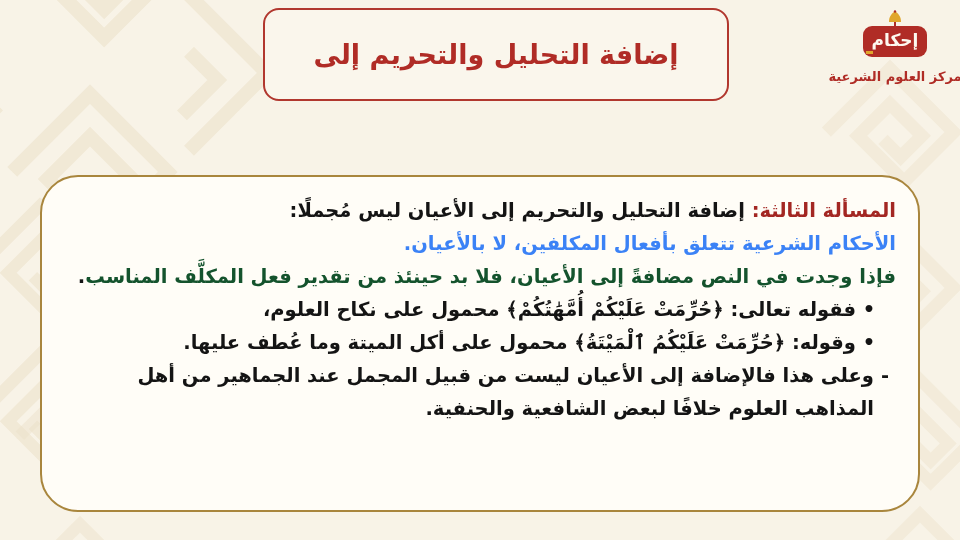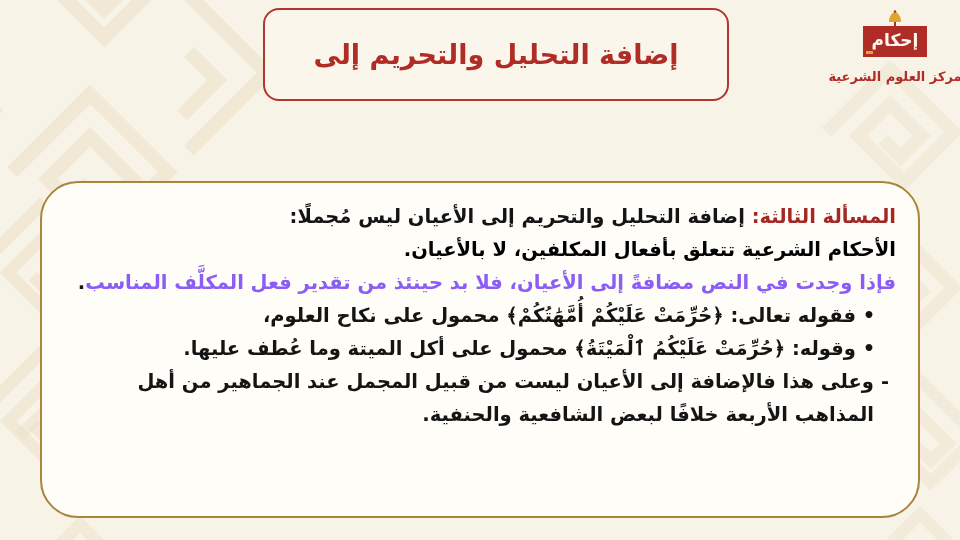--- a/index.html
+++ b/index.html
@@ -52,57 +52,57 @@
     z-index: 2;
   }
   .logo .dome { height: 16px; }
   .logo .badge {
     background: #b02c26;
     color: #fdf9ef;
     font-weight: bold;
     font-size: 17px;
     line-height: 1;
     padding: 6px 9px 8px 9px;
-    border-radius: 0;
+    border-radius: 9px;
     position: relative;
   }
   .logo .badge::after {
     content: "";
     position: absolute; left: 3px; bottom: 3px;
     width: 7px; height: 3px; background: #e0a62c;
   }
   .logo .sub {
     margin-top: 12px;
     color: #b02c26;
     font-weight: bold;
     font-size: 13px;
     white-space: nowrap;
   }
 
   
   .content-box {
     position: absolute;
-    left: 40px; top: 181px;
+    left: 40px; top: 175px;
     width: 880px; height: 337px;
     background: #fffdf7;
     border: 2.5px solid #a9863d;
     border-radius: 38px;
     padding: 17px 22px 14px 30px;
     z-index: 2;
     direction: rtl;
     text-align: right;
   }
   .content-box p, .content-box .b-row {
     font-weight: bold;
     font-size: 19.5px;
     line-height: 33px;
   }
   .c-red    { color: #a32723; }
-  .c-red2   { color: #000000; }
-  .c-gold   { color: #8b5cf6; }
+  .c-red2   { color: #3b82f6; }
+  .c-gold   { color: #14532d; }
   .c-dark   { color: #141414; }
   .dot-dark { color: #141414; }
 
   .b-row { display: flex; direction: rtl; }
   .b-row .marker {
     flex: 0 0 auto;
     color: #141414;
     width: 26px;
     text-align: center;
   }
@@ -173,17 +173,17 @@
     <div class="b-row bullet-indent">
       <span class="marker">•</span>
       <span class="b-text c-dark">فقوله تعالى: ﴿حُرِّمَتْ عَلَيْكُمْ أُمَّهَٰتُكُمْ﴾ محمول على نكاح العلوم،</span>
     </div>
     <div class="b-row bullet-indent">
       <span class="marker">•</span>
       <span class="b-text c-dark">وقوله: ﴿حُرِّمَتْ عَلَيْكُمُ ٱلْمَيْتَةُ﴾ محمول على أكل الميتة وما عُطف عليها.</span>
     </div>
     <div class="b-row dash-row">
       <span class="marker">-</span>
-      <span class="b-text c-dark">وعلى هذا فالإضافة إلى الأعيان ليست من قبيل المجمل عند الجماهير من أهل المذاهب الأربعة خلافًا لبعض الشافعية والحنفية.</span>
+      <span class="b-text c-dark">وعلى هذا فالإضافة إلى الأعيان ليست من قبيل المجمل عند الجماهير من أهل المذاهب العلوم خلافًا لبعض الشافعية والحنفية.</span>
     </div>
   </div>
 
 </div>
 
 </body></html>

